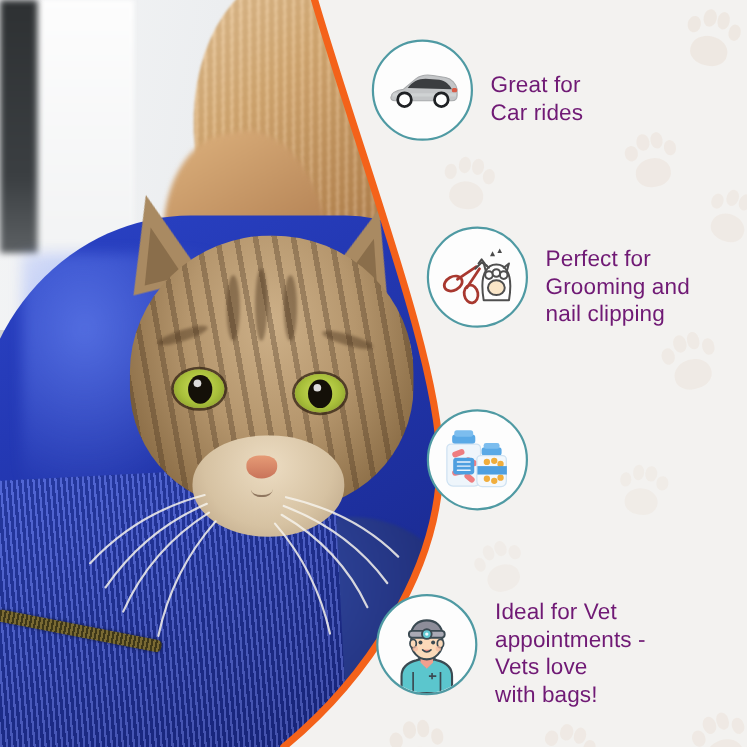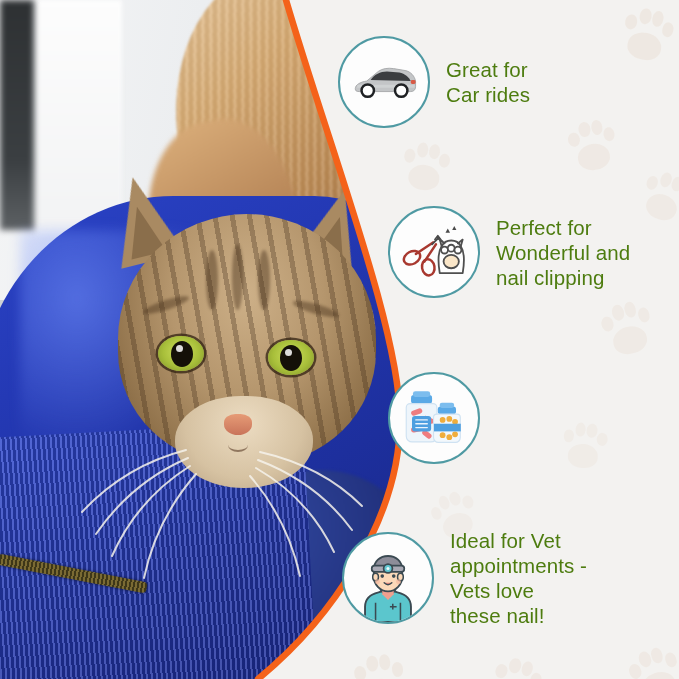--- a/index.html
+++ b/index.html
@@ -275,23 +275,24 @@
     width: 92px; height: 92px;
     border-radius: 50%;
     border: 2px solid #4f9aa3;
     background: #fdfdfd;
     position: relative;
     overflow: hidden;
   }
   .feat-text {
     font-size: 20.5px;
     line-height: 1.22;
-    color: #4d7c0f;
+    color: #701a75;
     letter-spacing: .1px;
     white-space: pre-line;
+    margin-top: 16px;
   }
 
   #f1 { left: 8px;  top: 36px; }
   #f2 { left: 58px; top: 206px; }
   #f3 { left: 58px; top: 372px; }
   #f4 { left: 12px; top: 528px; }
 
   .icon-svg { position: absolute; inset: 0; width: 100%; height: 100%; }
 </style>
 </head>
@@ -475,21 +476,21 @@
             <path d="M54,40 L52,33 L57,37"></path>
             <path d="M74,40 L76,33 L71,37"></path>
           </g>
           <g fill="#4a4a4a">
             <path d="M58,26 l2.4,-4.6 l2.4,4.6 z"></path>
             <path d="M65,23 l2.2,-4.2 l2.2,4.2 z"></path>
           </g>
         </svg>
       </div>
       <div class="feat-text">Perfect for
-Wonderful and
+Grooming and
 nail clipping</div>
     </div>
 
     <div class="feature" id="f3">
       <div class="feat-circle">
         <svg class="icon-svg" viewBox="0 0 92 92">
 
           <g>
             <rect x="22" y="22" width="22" height="9" rx="3" fill="#5aa9e6"></rect>
             <rect x="24" y="18" width="18" height="6" rx="2.5" fill="#7cbdee"></rect>
@@ -551,17 +552,17 @@
 
           <path d="M31,38 c0,-10 7,-15 15,-15 c8,0 15,5 15,15 z" fill="#8d8d99" stroke="#3b4a52" stroke-width="2" stroke-linejoin="round"></path>
           <rect x="29" y="33" width="34" height="6.5" rx="3" fill="#a9a9b4" stroke="#3b4a52" stroke-width="1.8"></rect>
           <circle cx="46" cy="36" r="4.6" fill="#63c8d2" stroke="#3b4a52" stroke-width="1.8"></circle>
           <circle cx="46" cy="36" r="1.6" fill="#eefafc"></circle>
         </svg>
       </div>
       <div class="feat-text">Ideal for Vet
 appointments -
 Vets love
-these nail!</div>
+with bags!</div>
     </div>
 
   </div>
 </div>
 
 </body></html>

